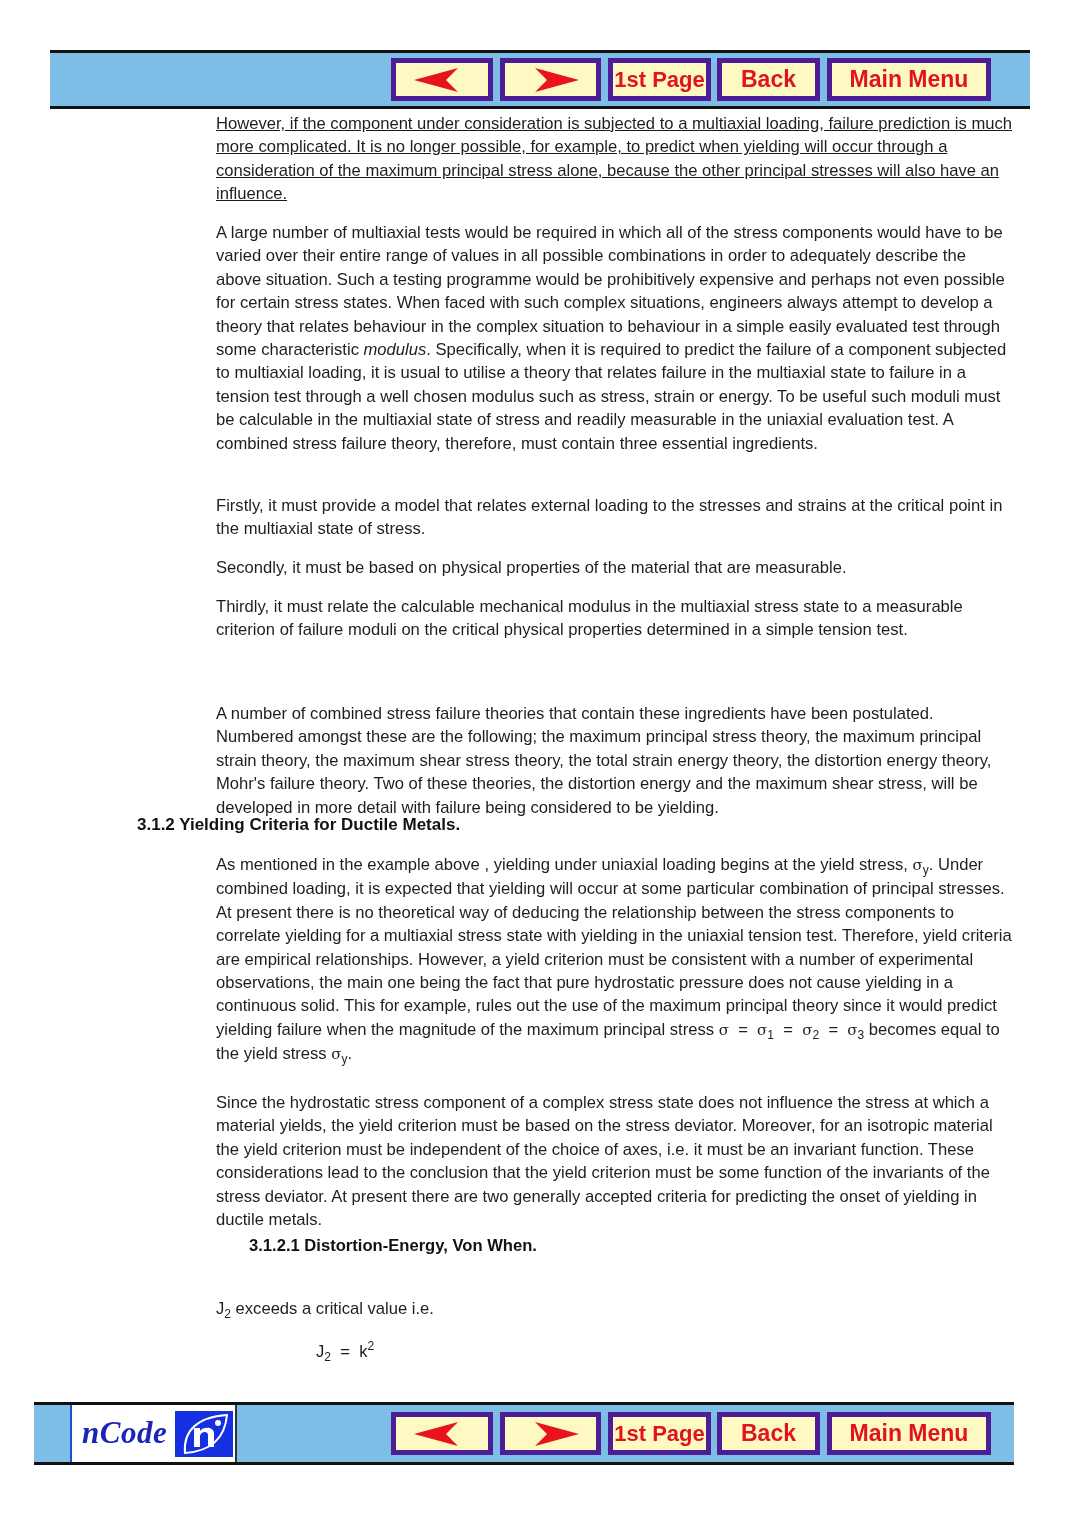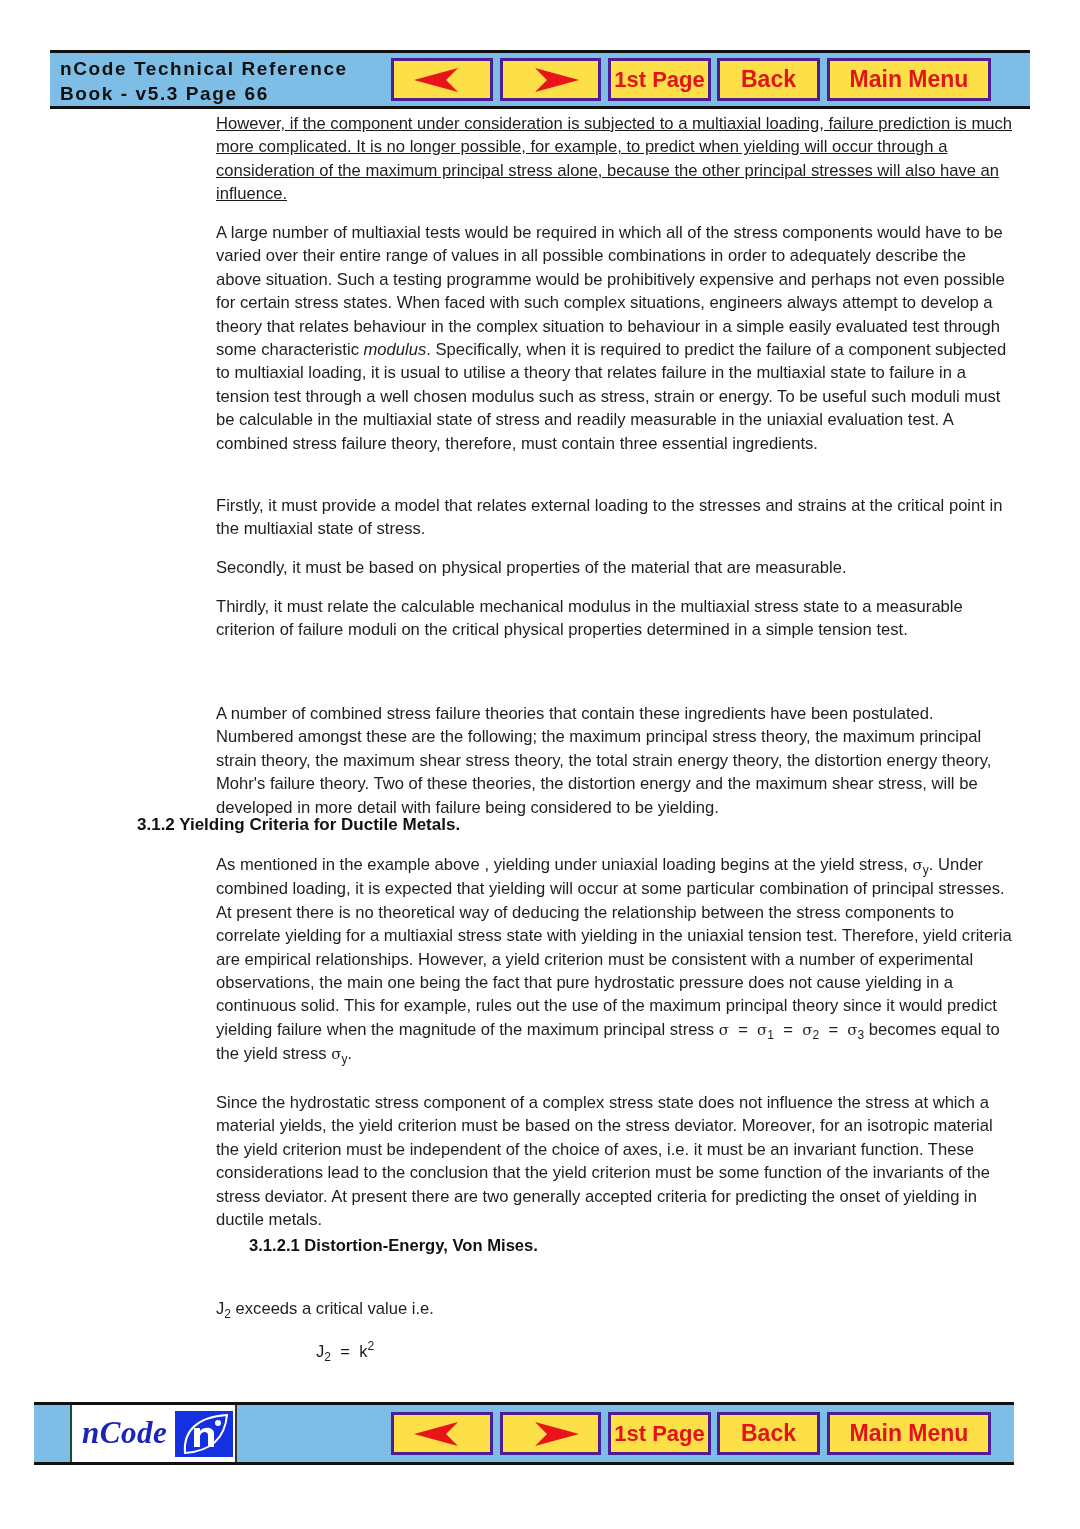--- a/index.html
+++ b/index.html
@@ -10,61 +10,57 @@
   .bar { position: absolute; background: #7dbde6; box-sizing: border-box; }
   .bar::before, .bar::after { content: ""; position: absolute; left: 0; right: 0; height: 3px; background: #111; }
   .bar::before { top: 0; }
   .bar::after { bottom: 0; }
   #header { left: 50px; top: 50px; width: 980px; height: 59px; }
   #footer { left: 34px; top: 1402px; width: 980px; height: 63px; }
 
   .hdr-title { position: absolute; left: 10px; top: 6px; font-weight: bold; font-size: 19px;
                letter-spacing: 1.6px; line-height: 25px; color: #111; white-space: nowrap; }
 
-  .navbtn { position: absolute; box-sizing: border-box; background: #fde047;
-            border: 3px solid #4c1d95; cursor: pointer; display: flex; align-items: center; justify-content: center;
+  .navbtn { position: absolute; box-sizing: border-box; background: #fef9c3;
+            border: 5px solid #4c1d95; cursor: pointer; display: flex; align-items: center; justify-content: center;
             color: #e0141a; font-weight: bold; font-size: 23px; white-space: nowrap; overflow: hidden; }
   .navbtn svg { display: block; }
 
   
   #header .b-prev  { left: 341px; top: 8px; width: 102px; height: 43px; }
   #header .b-next  { left: 450px; top: 8px; width: 101px; height: 43px; }
   #header .b-first { left: 558px; top: 8px; width: 103px; height: 43px; font-size: 22px; }
   #header .b-back  { left: 667px; top: 8px; width: 103px; height: 43px; }
   #header .b-main  { left: 777px; top: 8px; width: 164px; height: 43px; }
 
   
   #footer .b-prev  { left: 357px; top: 10px; width: 102px; height: 43px; }
   #footer .b-next  { left: 466px; top: 10px; width: 101px; height: 43px; }
   #footer .b-first { left: 574px; top: 10px; width: 103px; height: 43px; font-size: 22px; }
   #footer .b-back  { left: 683px; top: 10px; width: 103px; height: 43px; }
   #footer .b-main  { left: 793px; top: 10px; width: 164px; height: 43px; }
 
   .logo-box { position: absolute; left: 36px; top: 3px; width: 167px; height: 57px; background: #fff;
-              border-left: 2px solid #14532d; border-right: 2px solid #333; box-sizing: border-box; }
+              border-left: 2px solid #1d4ed8; border-right: 2px solid #333; box-sizing: border-box; }
   .logo-text { position: absolute; left: 10px; top: 10px; font-family: "Liberation Serif", serif;
                font-style: italic; font-weight: bold; font-size: 31px; color: #1c24b8; letter-spacing: 0.5px; }
   .logo-mark { position: absolute; left: 103px; top: 6px; width: 58px; height: 46px; background: #1530e0; }
   p { margin: 0; font-size: 16.6px; line-height: 23.4px; color: #1e1e1e; }
   .para { position: absolute; left: 216px; width: 796px; }
   .h2 { position: absolute; left: 137px; font-weight: bold; font-size: 17px; color: #111; }
   .h3 { position: absolute; left: 249px; font-weight: bold; font-size: 16.6px; color: #111; }
   sub { font-size: 12px; vertical-align: -4px; line-height: 0; }
   sup { font-size: 12px; vertical-align: 7px; line-height: 0; }
   .sym { font-family: "DejaVu Serif", serif; font-size: 15px; }
   .eq { position: absolute; left: 316px; font-size: 16.6px; }
 </style>
 </head>
 <body>
 
 <div id="header" class="bar">
-  <div class="hdr-title">
-    <div>nCode Technical Reference</div>
-    <div>Book - v5.3  Page 66</div>
-  </div>
 
   <div class="navbtn b-prev">
     <svg width="60" height="24" viewBox="0 0 60 24">
       <path d="M2 12 L46 0 L34 12 L46 24 Z" fill="#e8141a"></path>
     </svg>
   </div>
   <div class="navbtn b-next">
     <svg width="60" height="24" viewBox="0 0 60 24">
       <path d="M58 12 L14 0 L26 12 L14 24 Z" fill="#e8141a"></path>
     </svg>
@@ -101,21 +97,21 @@
 <div class="h2" style="top:815px;">3.1.2 Yielding Criteria for Ductile Metals.</div>
 
 <div class="para" style="top:853px;">
   <p><span>As mentioned in the example above , yielding under uniaxial loading begins at the yield stress, </span><span class="sym">σ</span><sub>y</sub><span>.</span> <span>Under combined loading, it is expected that yielding will occur at some particular combination of principal stresses. At present there is no theoretical way of deducing the relationship between the stress components to correlate yielding for a multiaxial stress state with yielding in the uniaxial tension test. Therefore, yield criteria are empirical relationships. However, a yield criterion must be consistent with a number of experimental observations, the main one being the fact that pure hydrostatic pressure does not cause yielding in a continuous solid. This for example, rules out the use of the maximum principal theory since it would predict yielding failure when the magnitude of the maximum principal stress </span><span class="sym">σ</span> &nbsp;<span>=</span>&nbsp; <span class="sym">σ</span><sub>1</sub> &nbsp;<span>=</span>&nbsp; <span class="sym">σ</span><sub>2</sub> &nbsp;<span>=</span>&nbsp; <span class="sym">σ</span><sub>3</sub><span> becomes equal to the yield stress </span><span class="sym">σ</span><sub>y</sub><span>.</span></p>
 </div>
 
 <div class="para" style="top:1079px;margin-top:12px;">
   <p>Since the hydrostatic stress component of a complex stress state does not influence the stress at which a material yields, the yield criterion must be based on the stress deviator. Moreover, for an isotropic material the yield criterion must be independent of the choice of axes, i.e. it must be an invariant function. These considerations lead to the conclusion that the yield criterion must be some function of the invariants of the stress deviator. At present there are two generally accepted criteria for predicting the onset of yielding in ductile metals.</p>
 </div>
 
-<div class="h3" style="top:1236px;">3.1.2.1 Distortion-Energy, Von Mises.</div>
+<div class="h3" style="top:1236px;">3.1.2.1 Distortion-Energy, Von When.</div>
 
 <div class="para" style="top:1274px;">
   <p><br><span>J</span><sub>2</sub><span> exceeds a critical value i.e.</span></p>
 </div>
 
 <div class="eq" style="top:1342px;">
   <span>J</span><sub>2</sub>
   &nbsp;<span>=</span>&nbsp;
   <span>k</span><sup>2</sup>
 </div>

